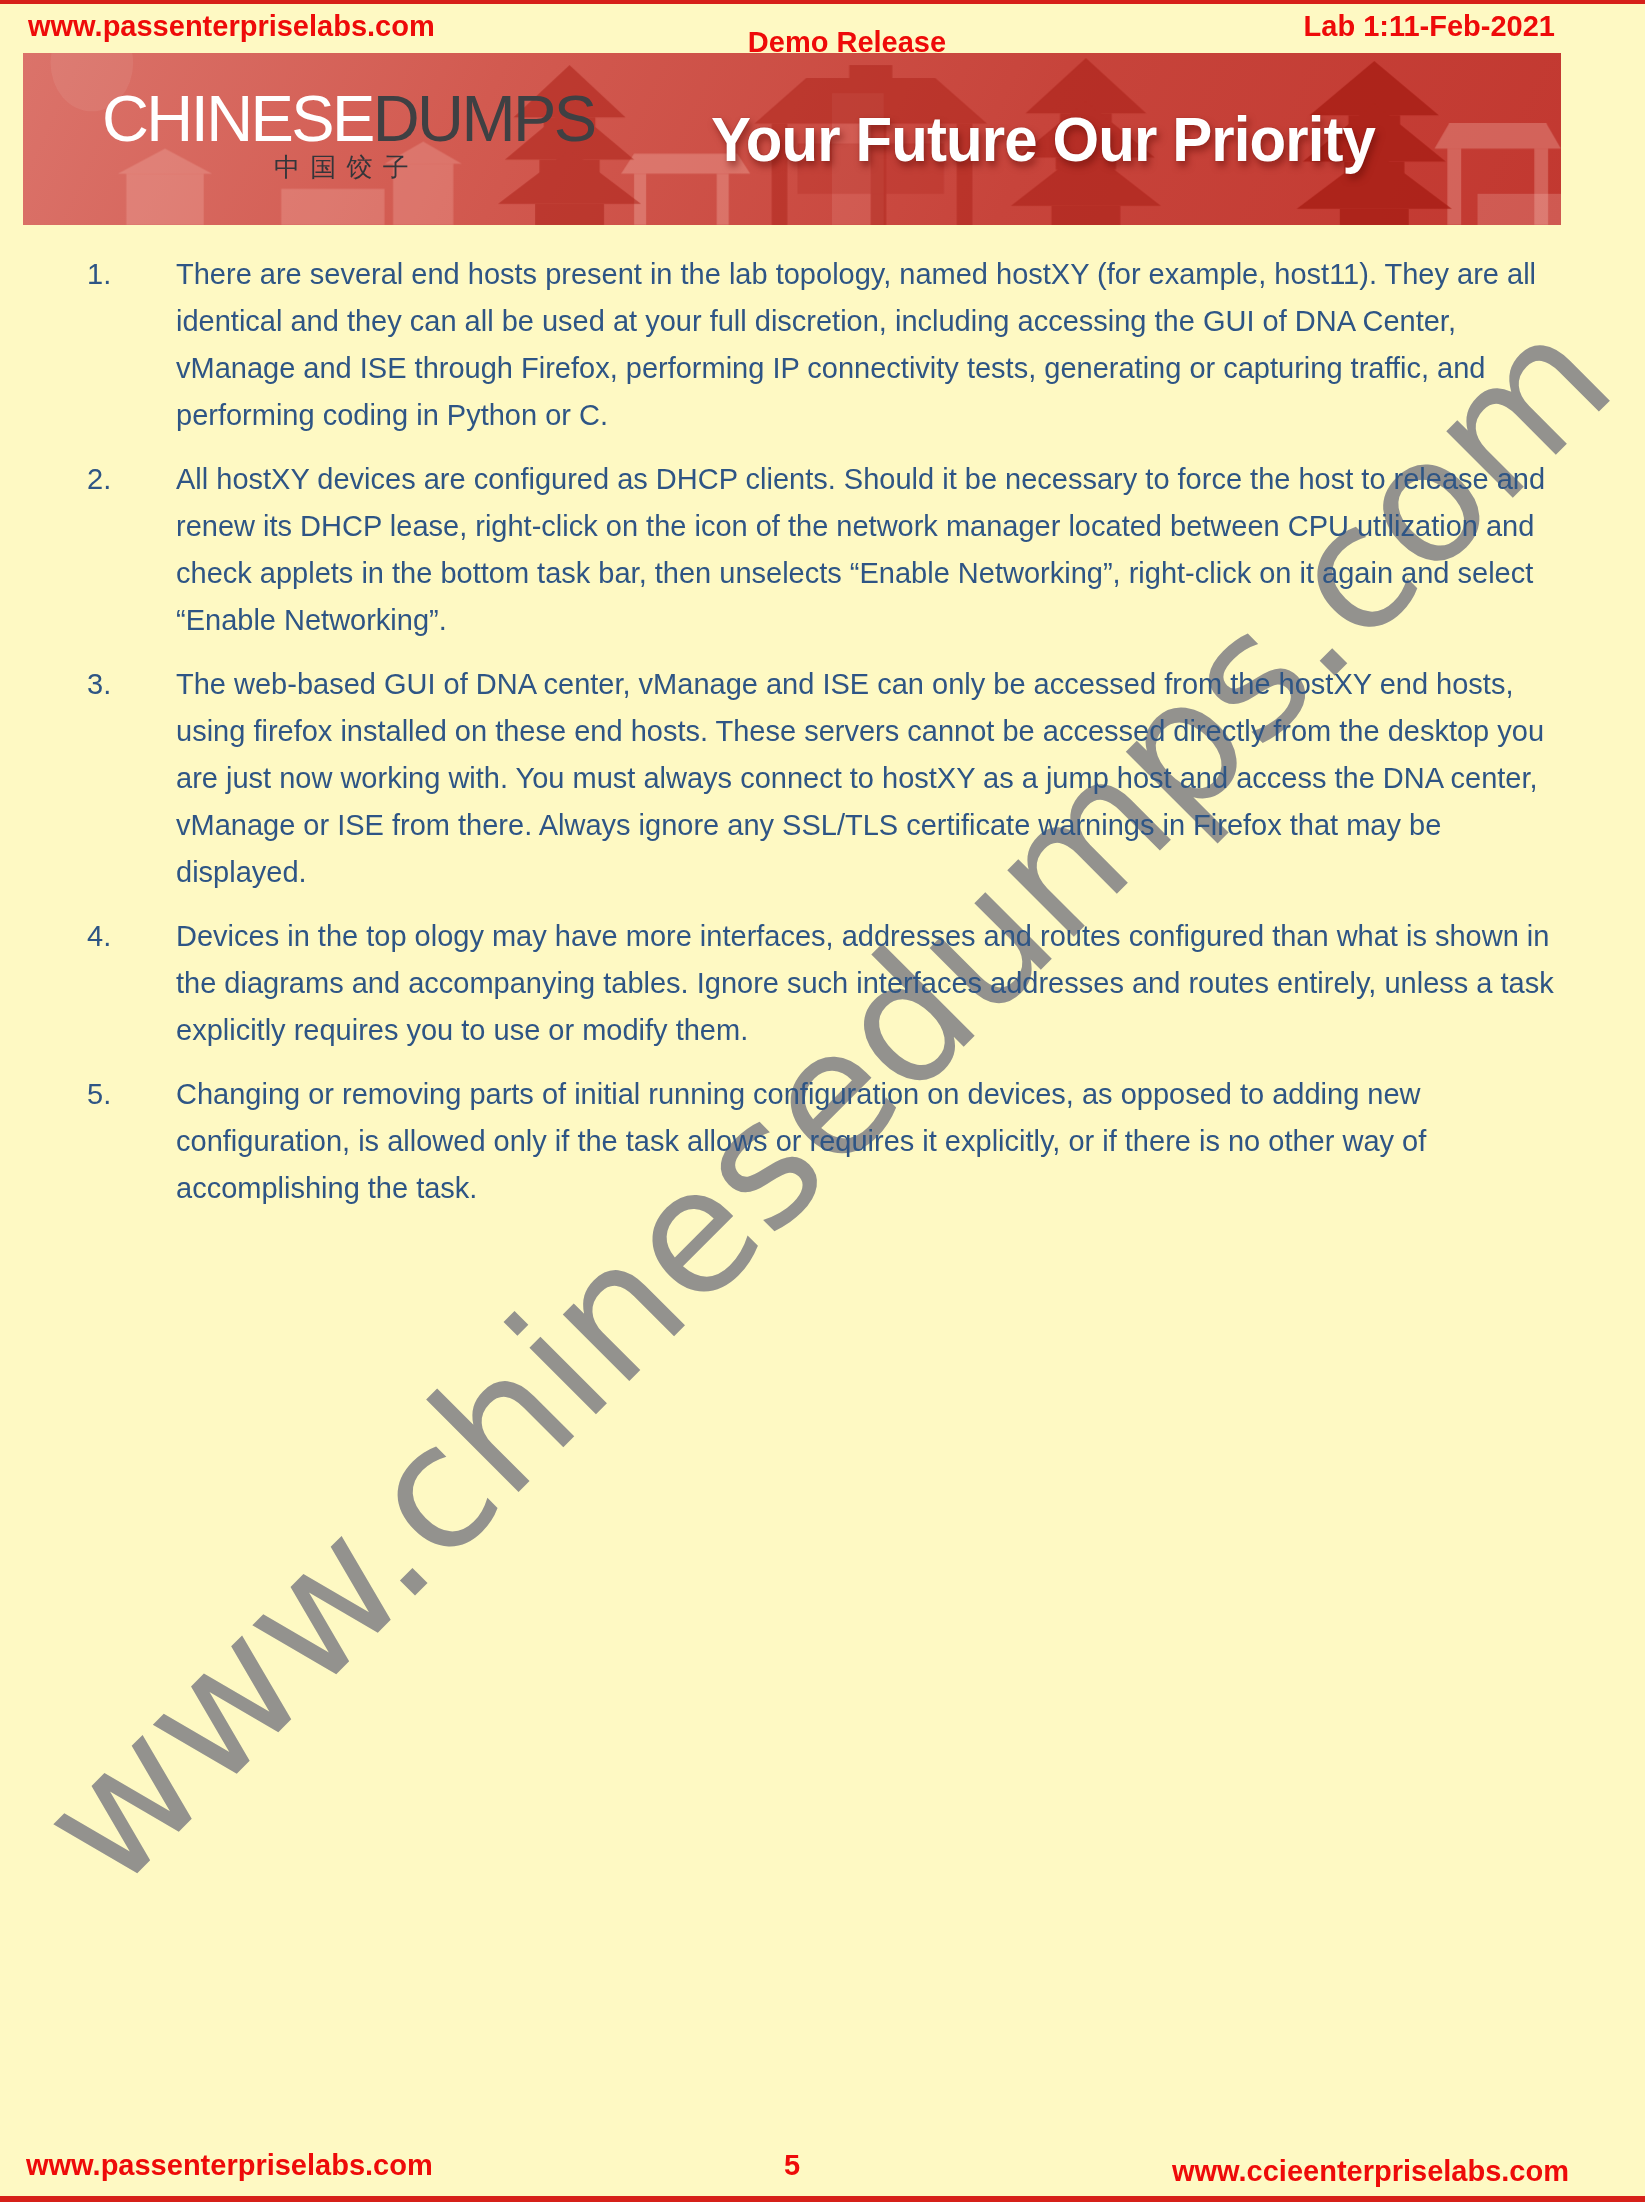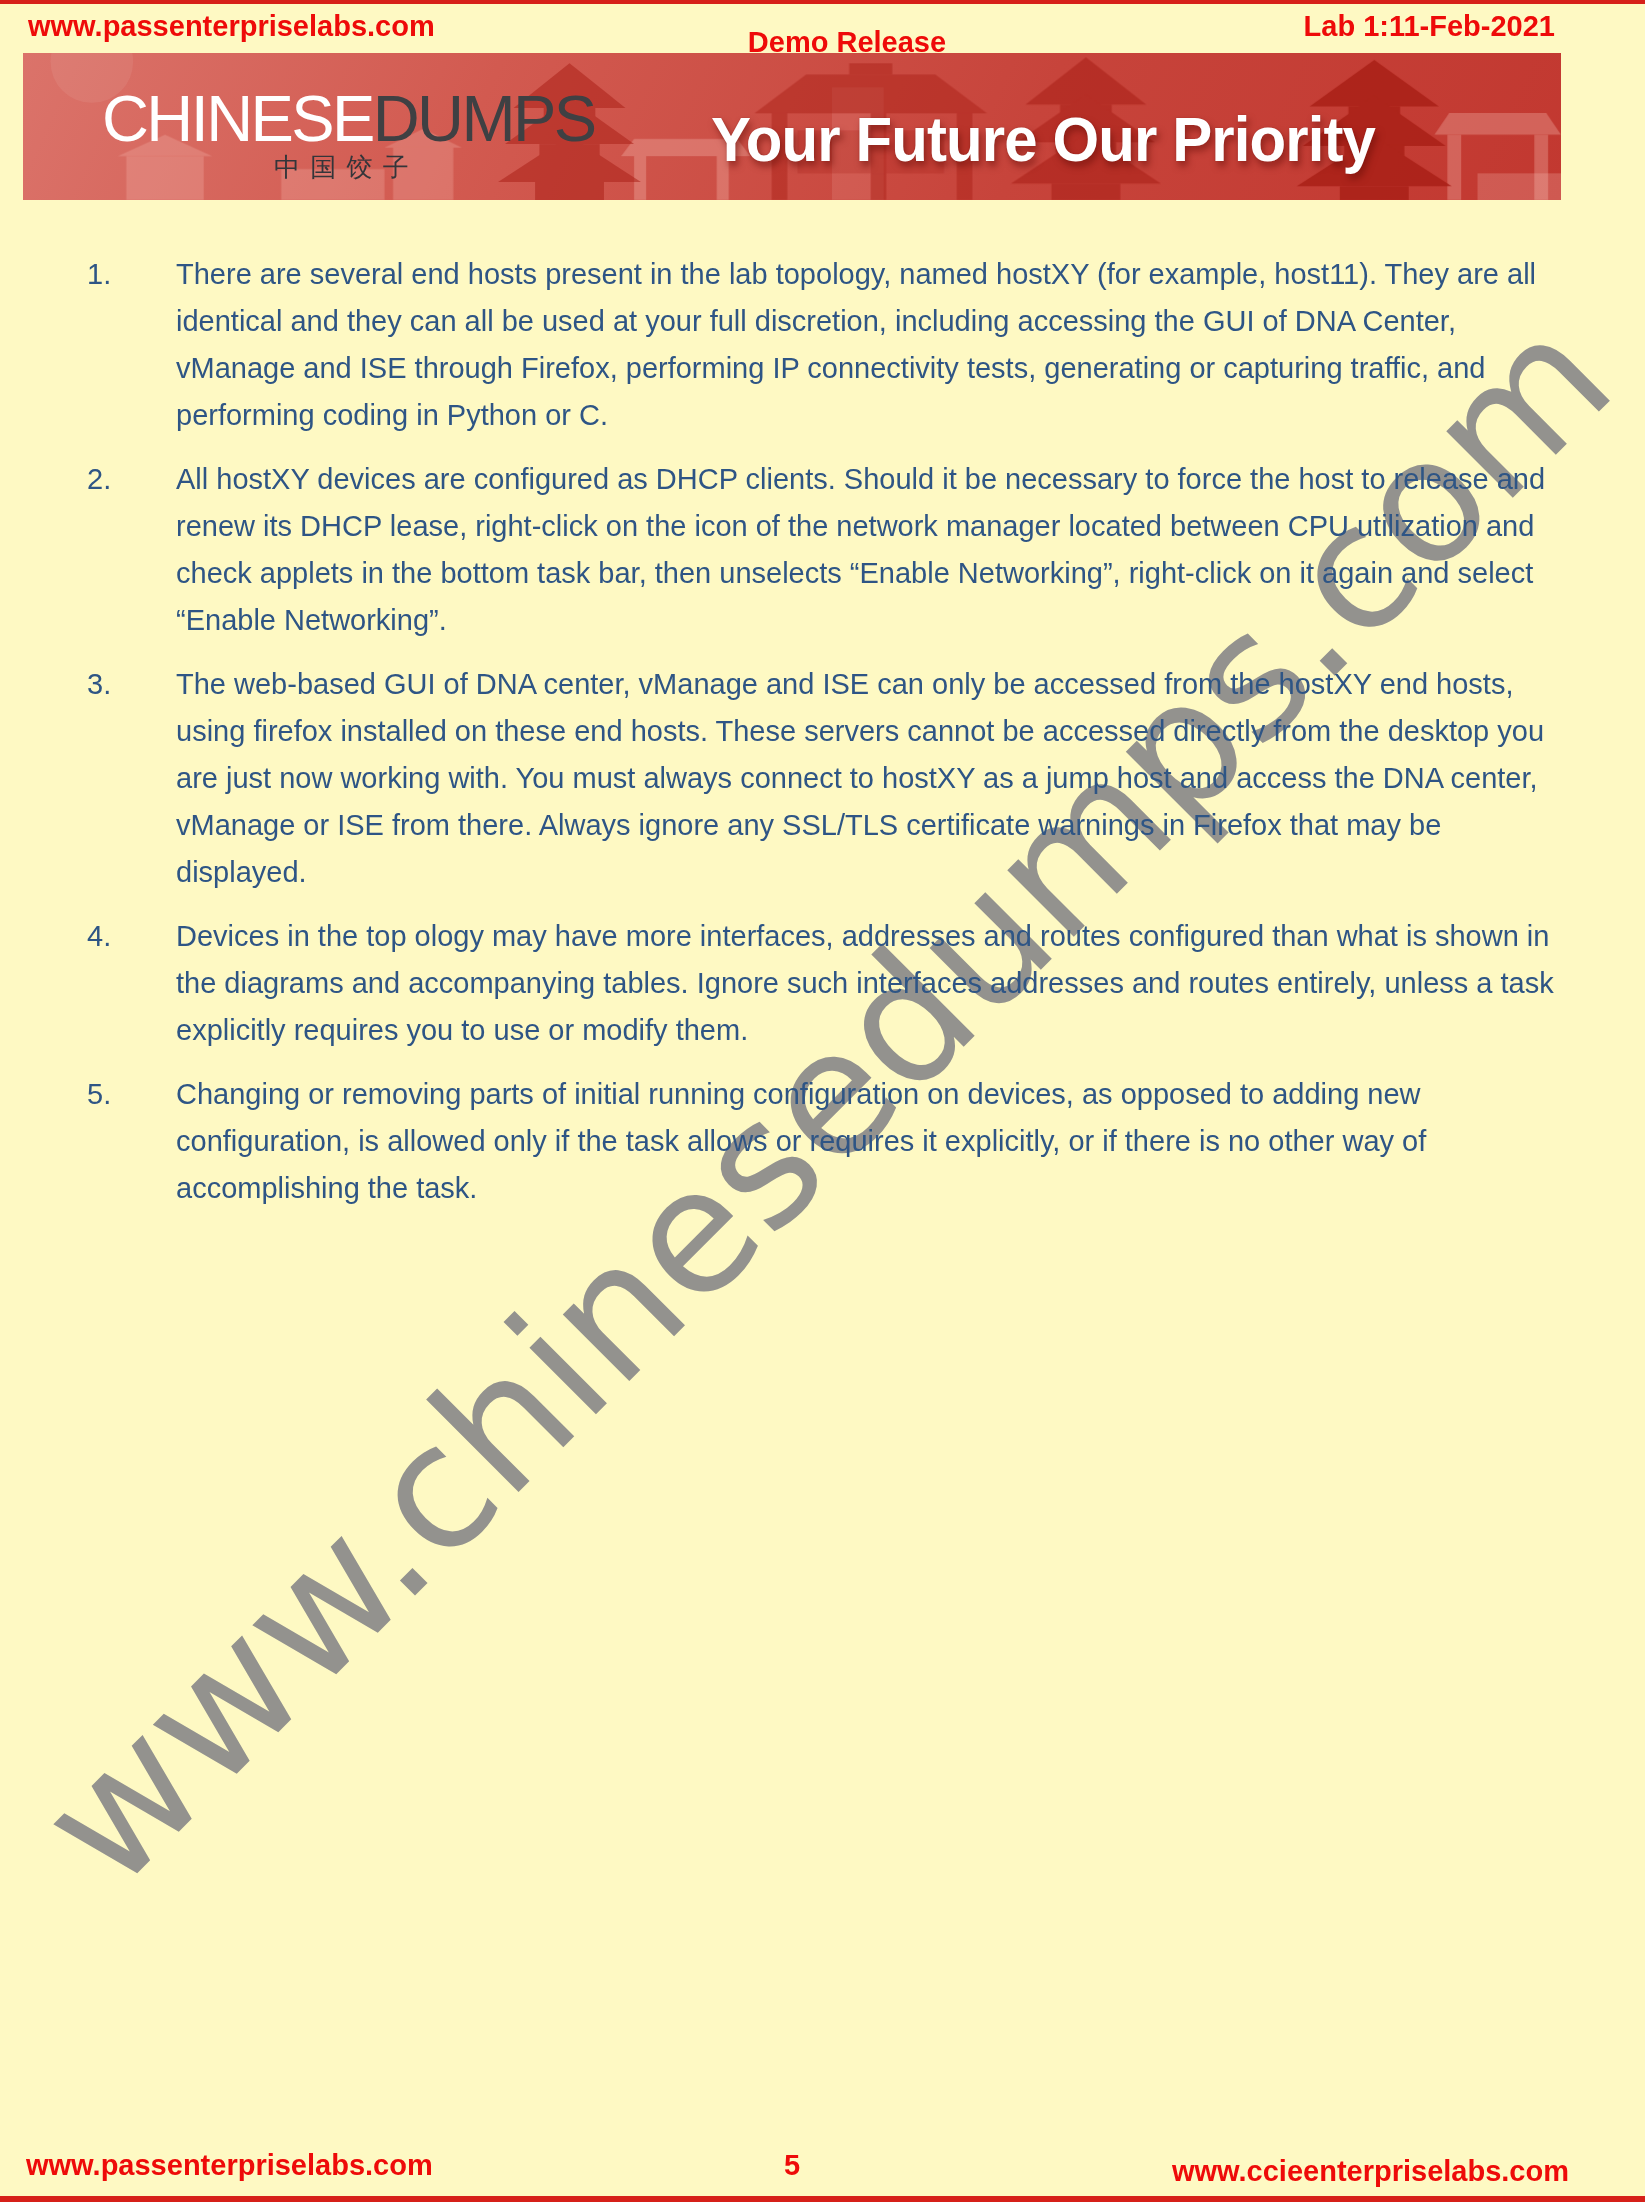--- a/index.html
+++ b/index.html
@@ -16,21 +16,21 @@
   .bottom-bar{position:absolute;left:0;bottom:0;width:100%;height:6.9px;background:#d62019;}
 
   
   .runhead{position:absolute;left:0;top:10.3px;width:100%;height:38px;font-size:29px;font-weight:bold;color:#ee0b09;}
   .runhead .left{position:absolute;left:28px;top:0;}
   .runhead .center{position:absolute;left:847px;top:16px;transform:translateX(-50%);}
   .runhead .right{position:absolute;right:91px;top:0;}
 
   
   .banner{
-    position:absolute;left:23px;top:53px;width:1538px;height:147px;
+    position:absolute;left:23px;top:53px;width:1538px;height:172px;
     background:linear-gradient(115deg,#db736a 0%,#d25a50 30%,#c7443b 65%,#c23830 100%);
     overflow:hidden;
   }
   .banner svg{position:absolute;left:0;top:0;width:100%;height:100%;}
   .logo{position:absolute;left:79px;top:33px;line-height:1;}
   .logo-en{font-size:65px;letter-spacing:-2.6px;font-weight:400;white-space:nowrap;}
   .logo-en .part1{color:#ffffff;}
   .logo-en .part2{color:#3f4043;}
   .logo-cn{font-size:26px;color:#34353a;letter-spacing:10.3px;text-align:center;margin-top:3px;padding-right:3.4px;font-family:"DejaVu Sans",sans-serif;}
   .tagline{

